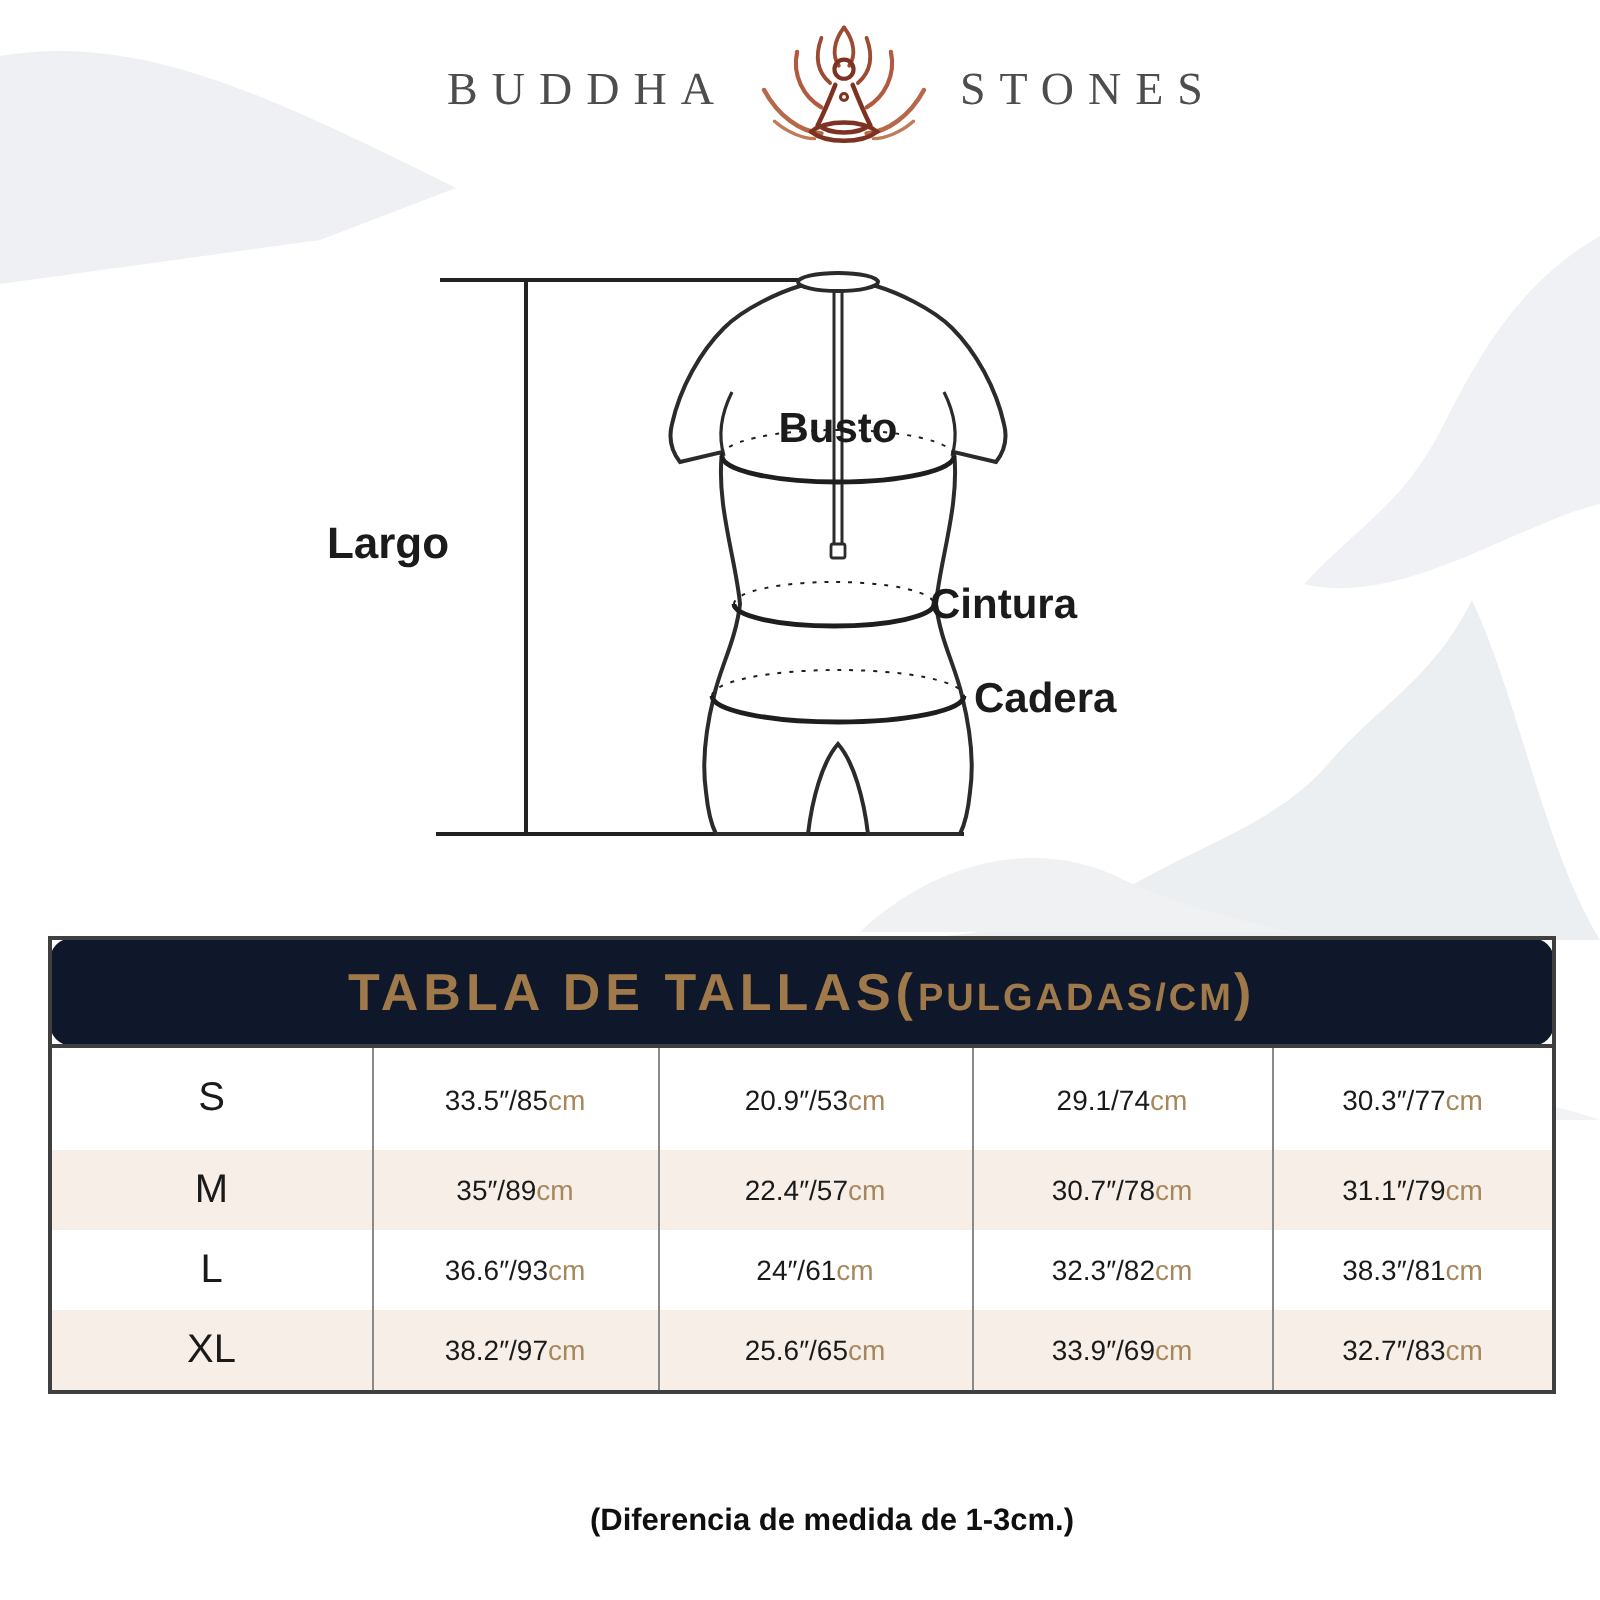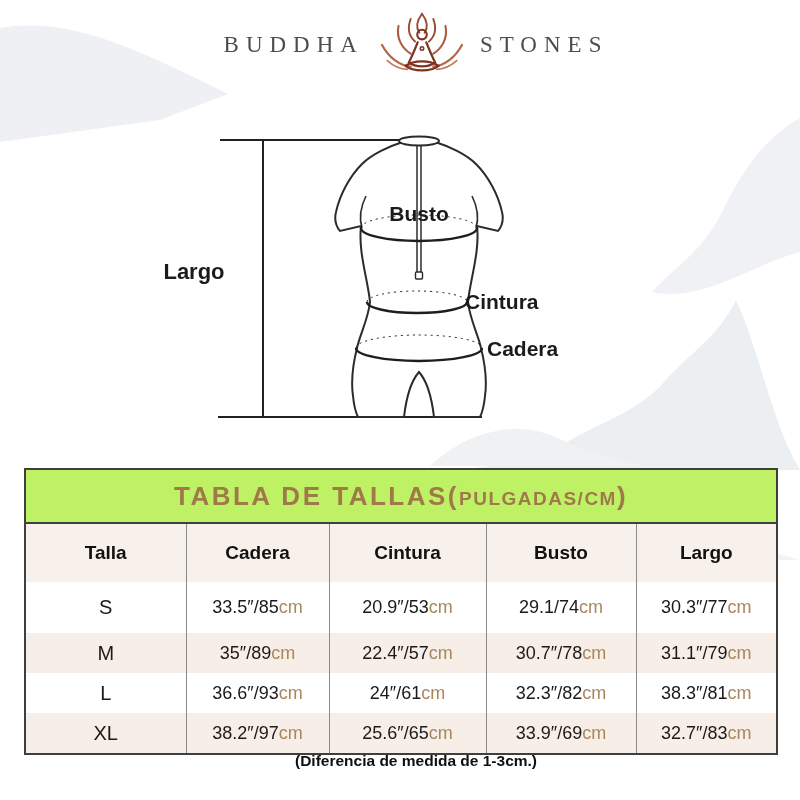--- a/index.html
+++ b/index.html
@@ -27,34 +27,35 @@
     font-family:"Liberation Sans", sans-serif;
     font-weight:bold;fill:#1b1b1b;
   }
   
   .table-wrap{position:absolute;top:468px;left:24px;width:752px;z-index:2;}
   table.size-table{
     width:752px;border-collapse:collapse;table-layout:fixed;
     border:2px solid #3f3f3f;background:#ffffff;
   }
   .size-table .title-row td{
-    background:#bef264;height:50px;text-align:center;vertical-align:middle;
+    background:#0f172a;height:50px;text-align:center;vertical-align:middle;
     border-bottom:2px solid #3f3f3f;
+    border-radius:11px;
   }
   .title-main{font-size:26px;font-weight:bold;color:#a0794a;letter-spacing:2.5px;}
   .title-sub{font-size:19px;font-weight:bold;color:#a0794a;letter-spacing:1.5px;}
   .size-table .header-row td{
     background:#f8f1eb;height:56px;text-align:center;vertical-align:middle;
     font-size:19px;font-weight:bold;color:#111;
     border-left:1px solid #8a8a8a;
   }
   .size-table .header-row td:first-child{border-left:none;}
   .size-table tbody td{
     height:38px;text-align:center;vertical-align:middle;
-    font-size:18px;color:#1a1a1a;background:#ffffff;
+    font-size:14px;color:#1a1a1a;background:#ffffff;
     border-left:1px solid #8a8a8a;
   }
   .size-table tbody td:first-child{border-left:none;font-size:20px;}
   .size-table tbody tr.tall td{height:49px;}
   .size-table tbody tr.tint td{background:#f6eee7;}
   .size-table .unit{color:#a8875c;}
   
   .footer-note{
     position:absolute;top:752px;left:16px;width:800px;z-index:2;
     text-align:center;font-size:15.5px;font-weight:bold;color:#0f0f0f;
@@ -161,27 +162,20 @@
         <col style="width:157px">
       <col style="width:150px">
         <col style="width:141px">
     </colgroup>
     <thead>
       <tr class="title-row">
         <td colspan="5">
           <span class="title-main">TABLA DE TALLAS(</span><span class="title-sub">PULGADAS/CM</span><span class="title-main">)</span>
         </td>
       </tr>
-      <tr class="header-row">
-        <td>Talla</td>
-        <td>Cadera</td>
-        <td>Cintura</td>
-        <td>Busto</td>
-        <td>Largo</td>
-      </tr>
     </thead>
     <tbody>
         <tr class="tall">
           <td>S</td>
           <td><span class="val">33.5″/85</span><span class="unit">cm</span></td>
           <td><span class="val">20.9″/53</span><span class="unit">cm</span></td>
           <td><span class="val">29.1/74</span><span class="unit">cm</span></td>
           <td><span class="val">30.3″/77</span><span class="unit">cm</span></td>
         </tr>
         <tr class="tint">

